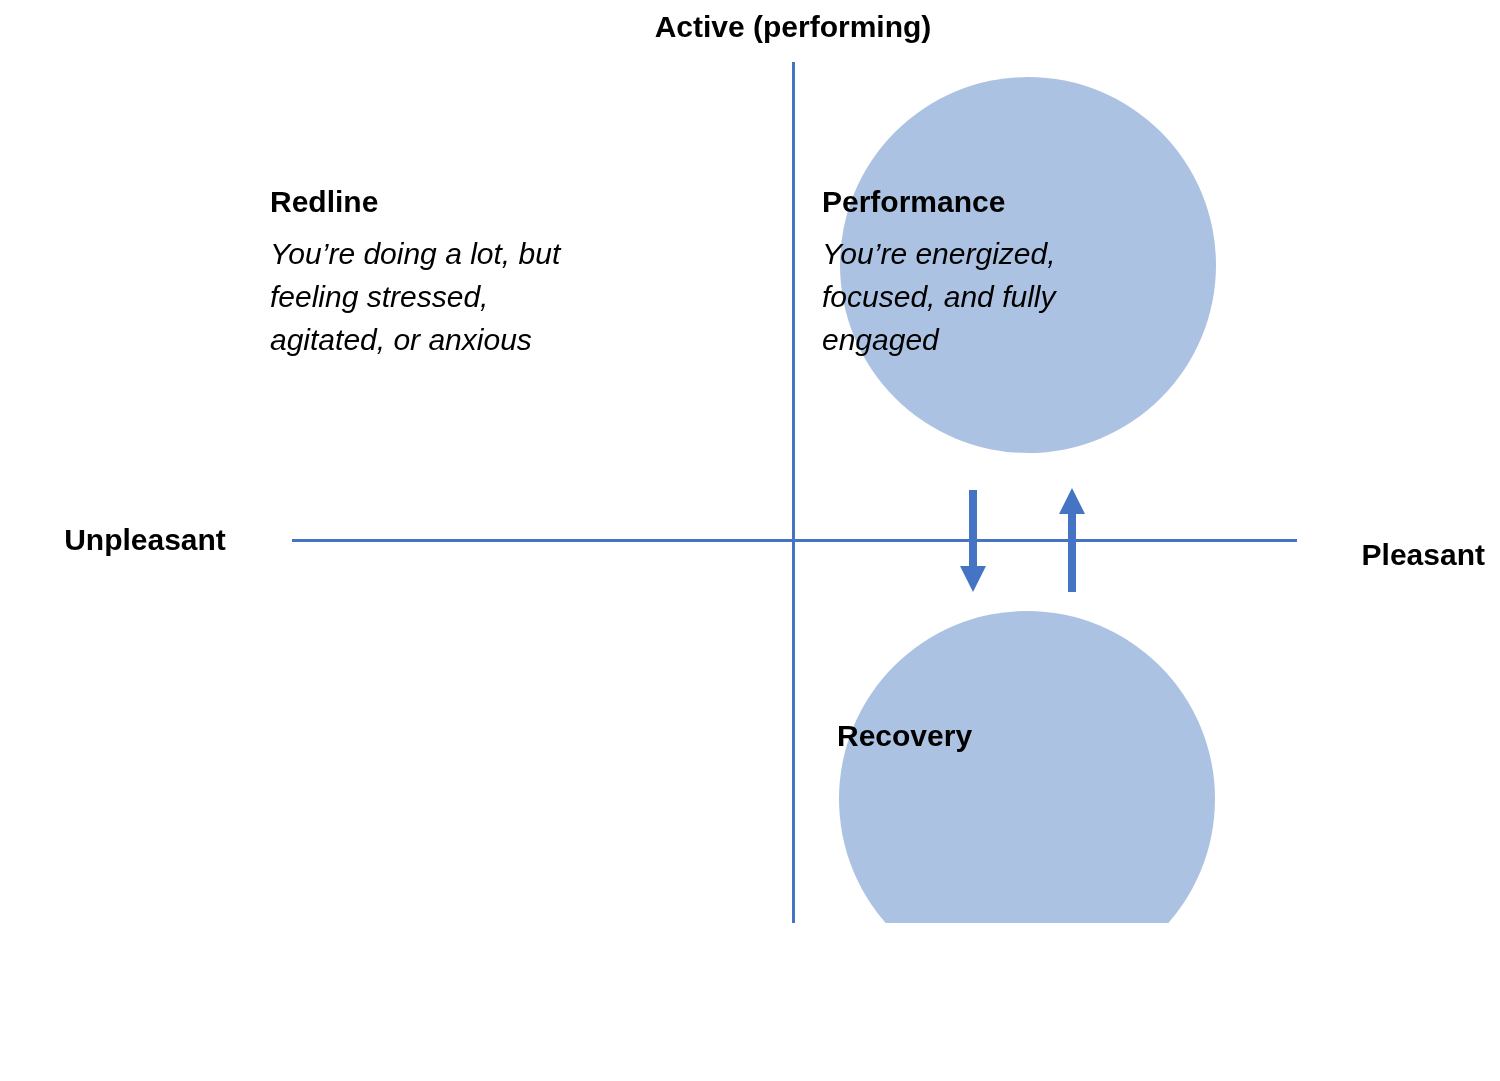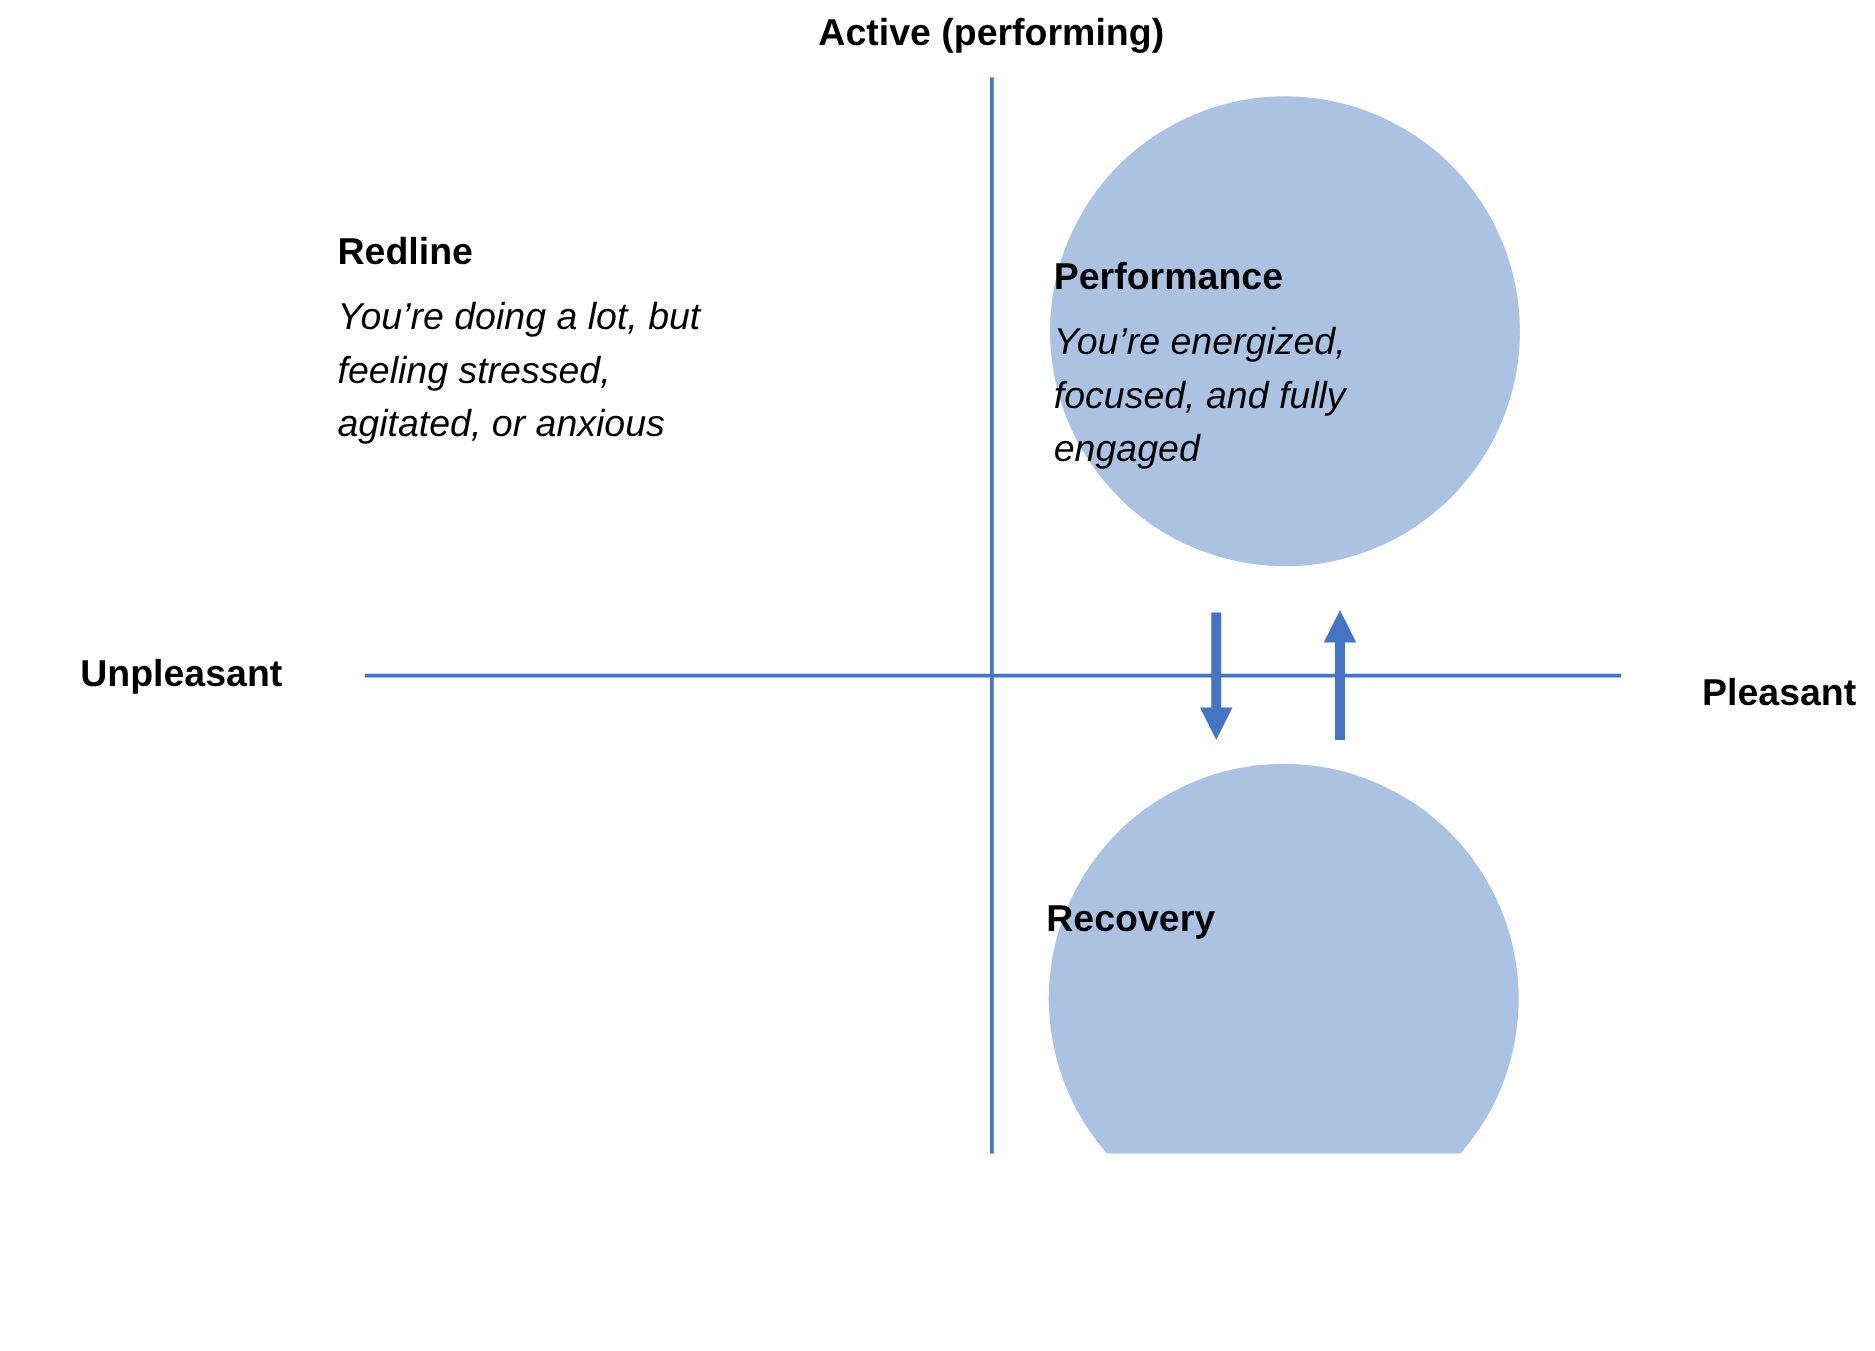--- a/index.html
+++ b/index.html
@@ -52,21 +52,21 @@
     background: var(--circle-fill, #ACC2E2);
   }
   #circle-performance { left: 840px; top: 77px; }
   #circle-recovery    { left: 839px; top: 611px; }
 
   .quad-block {
     position: absolute;
     text-align: left;
   }
   #block-redline      { left: 270px; top: 182px; width: 470px; }
-  #block-performance  { left: 843px; top: 182px; width: 370px; margin-top: 20px; }
+  #block-performance  { left: 822px; top: 182px; width: 370px; }
   #block-exhaustion   { left: 270px; top: 716px; width: 470px; }
   #block-recovery     { left: 837px; top: 716px; width: 370px; }
 
   .quad-title {
     font-size: 30px;
     font-weight: bold;
     line-height: 40px;
   }
   .quad-desc {
     margin-top: 10px;

